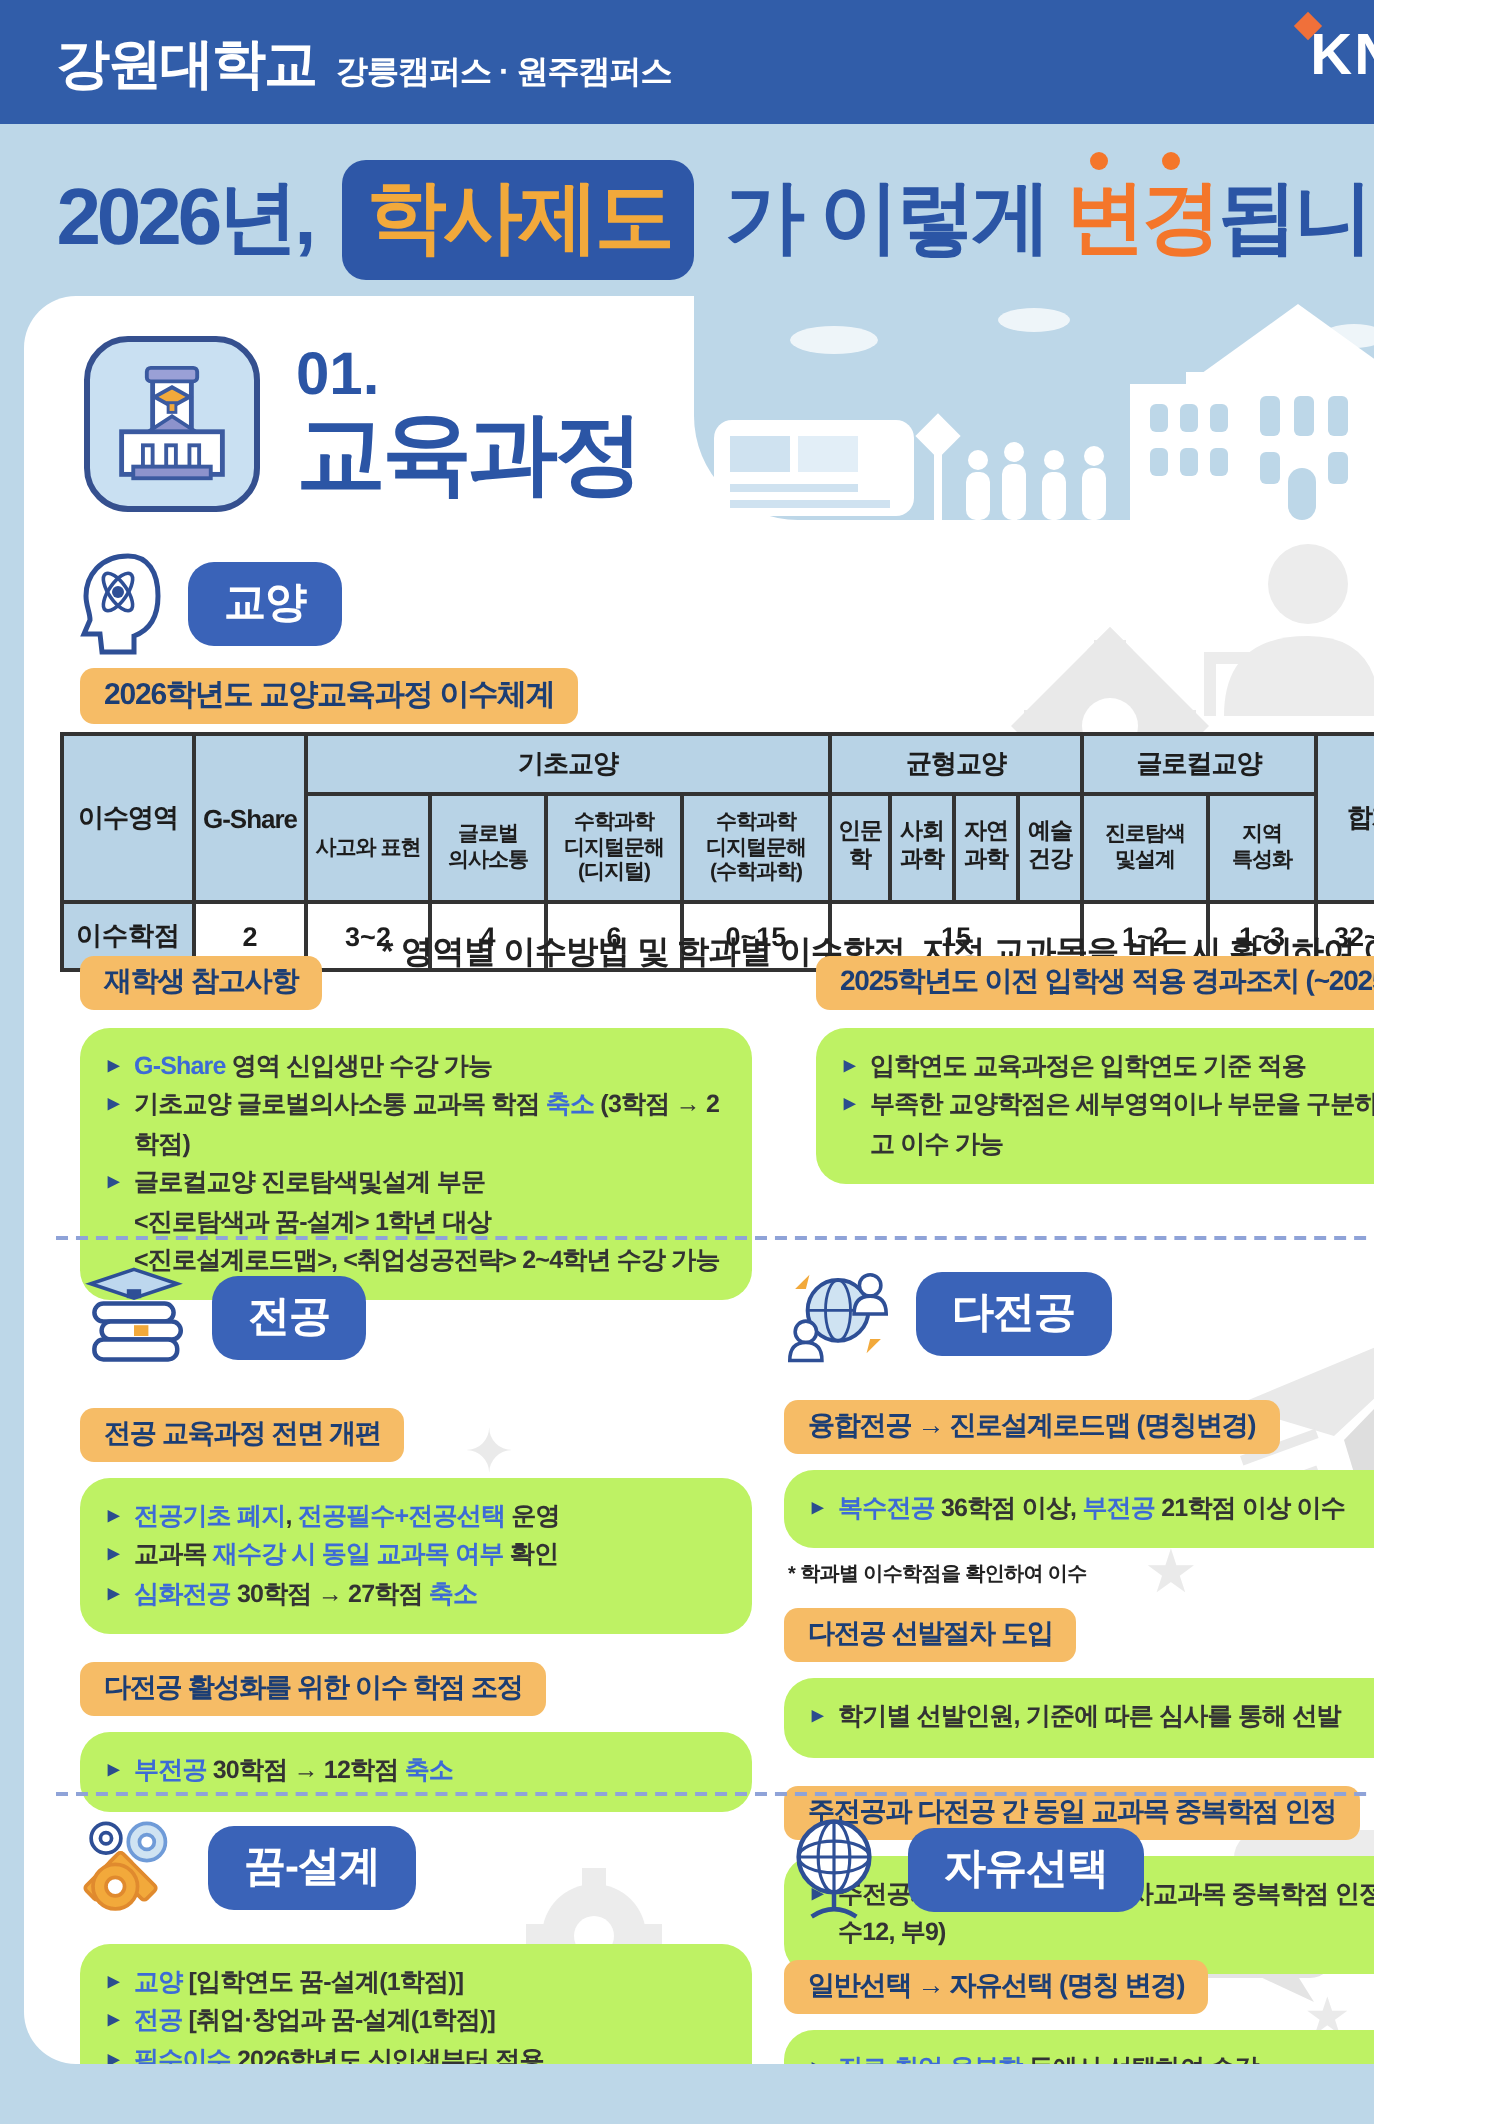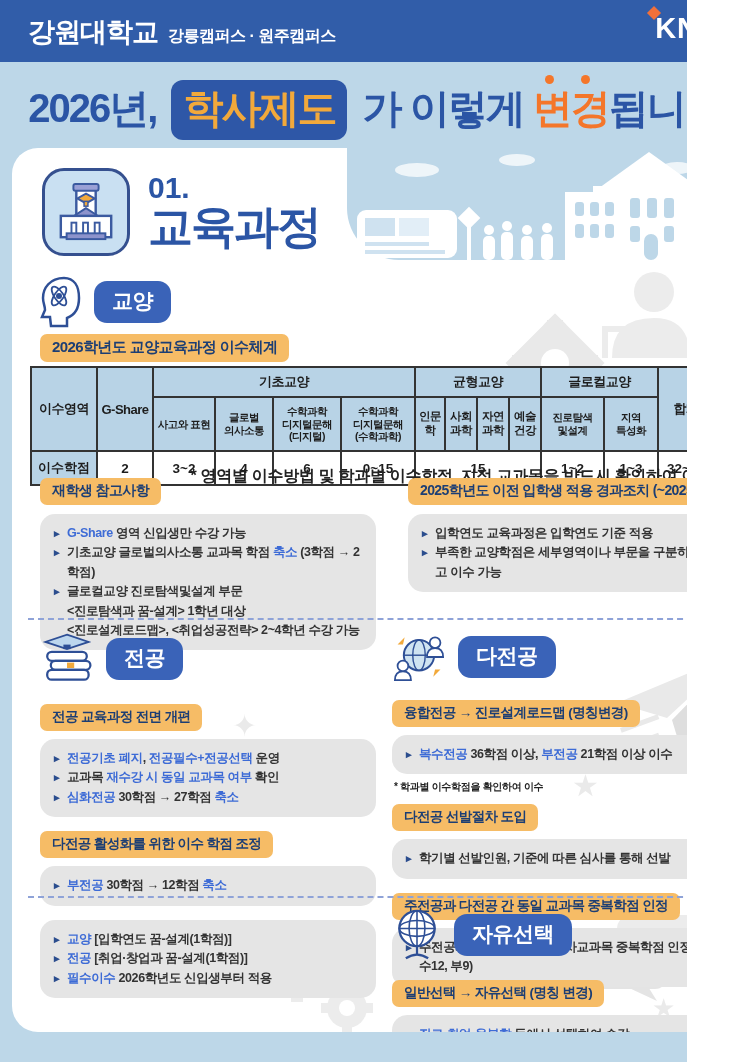--- a/index.html
+++ b/index.html
@@ -35,21 +35,21 @@
   .s01 .ic{width:88px;height:88px;background:#c9e0f2;border:3px solid #35508f;border-radius:22px;
            display:flex;align-items:center;justify-content:center;box-sizing:border-box;}
   .s01 .num{font-size:30px;font-weight:800;color:#2b55a5;line-height:1;}
   .s01 .ttl{font-size:45px;font-weight:800;color:#2b55a5;letter-spacing:-2px;line-height:1.05;}
   
   .shead{display:flex;align-items:center;gap:12px;}
   .bluebadge{display:inline-block;background:#3a63b8;color:#fff;font-weight:800;font-size:21px;
              letter-spacing:-0.5px;padding:6px 18px 8px;border-radius:13px;}
   .lab{display:inline-block;background:#f6bc66;color:#1c3e74;font-weight:800;font-size:14px;
        letter-spacing:-0.6px;padding:4px 12px 5px;border-radius:7px;white-space:nowrap;}
-  .gbox{background:#e5e5e5;border-radius:15px;padding:10px 14px;}
+  .gbox{background:#bef264;border-radius:15px;padding:10px 14px;}
   .it{position:relative;padding-left:13px;font-size:12.5px;letter-spacing:-0.4px;font-weight:700;
       color:#333;line-height:1.55;}
   .it::before{content:"▸";position:absolute;left:0;top:1px;color:#2b4d8e;font-size:11px;}
   .it.cont::before{content:"";}
   .b{color:#3d6bd6;}
   .note{font-size:10px;font-weight:800;color:#222;letter-spacing:-0.3px;}
   
   .gy-head{position:absolute;left:26px;top:128px;}
   .t-badge{position:absolute;left:28px;top:186px;}
   .t-badge .lab{font-size:15px;}
@@ -389,20 +389,41 @@
       </div>
       <span class="lab">주전공과 다전공 간 동일 교과목 중복학점 인정</span>
       <div class="gbox">
         <div class="it"><span>주전공과 다전공 간 동일/유사교과목 중복학점 인정 (복수12, 부9)</span></div>
       </div>
     </div>
 
     <div class="divider d2"></div>
 
     <div class="col col-c">
+      <div class="shead">
+        <span class="icw">
+          <svg width="52" height="52" viewBox="0 0 56 56">
+            <g stroke="#2e4f96" stroke-width="2" fill="#ffffff">
+              <circle cx="14" cy="12" r="8"></circle>
+                <circle cx="14" cy="12" r="3" fill="#ffffff"></circle>
+            </g>
+            <g stroke="#6f9bd8" stroke-width="2" fill="#cfe3f2">
+              <circle cx="36" cy="14" r="10"></circle>
+                <circle cx="36" cy="14" r="4" fill="#ffffff"></circle>
+            </g>
+            <g stroke="#e08a2e" stroke-width="2" fill="#f2a93b">
+              <rect x="9" y="22" width="10" height="28" transform="rotate(45 19 36)" rx="2"></rect>
+              <rect x="9" y="22" width="28" height="10" transform="rotate(45 19 36)" rx="2"></rect>
+              <circle cx="19" cy="38" r="12"></circle>
+                <circle cx="19" cy="38" r="5" fill="#ffffff"></circle>
+            </g>
+          </svg>
+        </span>
+        <span class="bluebadge">꿈-설계</span>
+      </div>
       <div class="gbox" style="margin-top:12px;">
         <div class="it"><span class="b">교양</span><span> [입학연도 꿈-설계(1학점)]</span></div>
         <div class="it"><span class="b">전공</span><span> [취업·창업과 꿈-설계(1학점)]</span></div>
         <div class="it"><span class="b">필수이수</span><span> 2026학년도 신입생부터 적용</span></div>
       </div>
     </div>
 
     <div class="col col-d">
       <div class="shead">
         <span class="icw">

